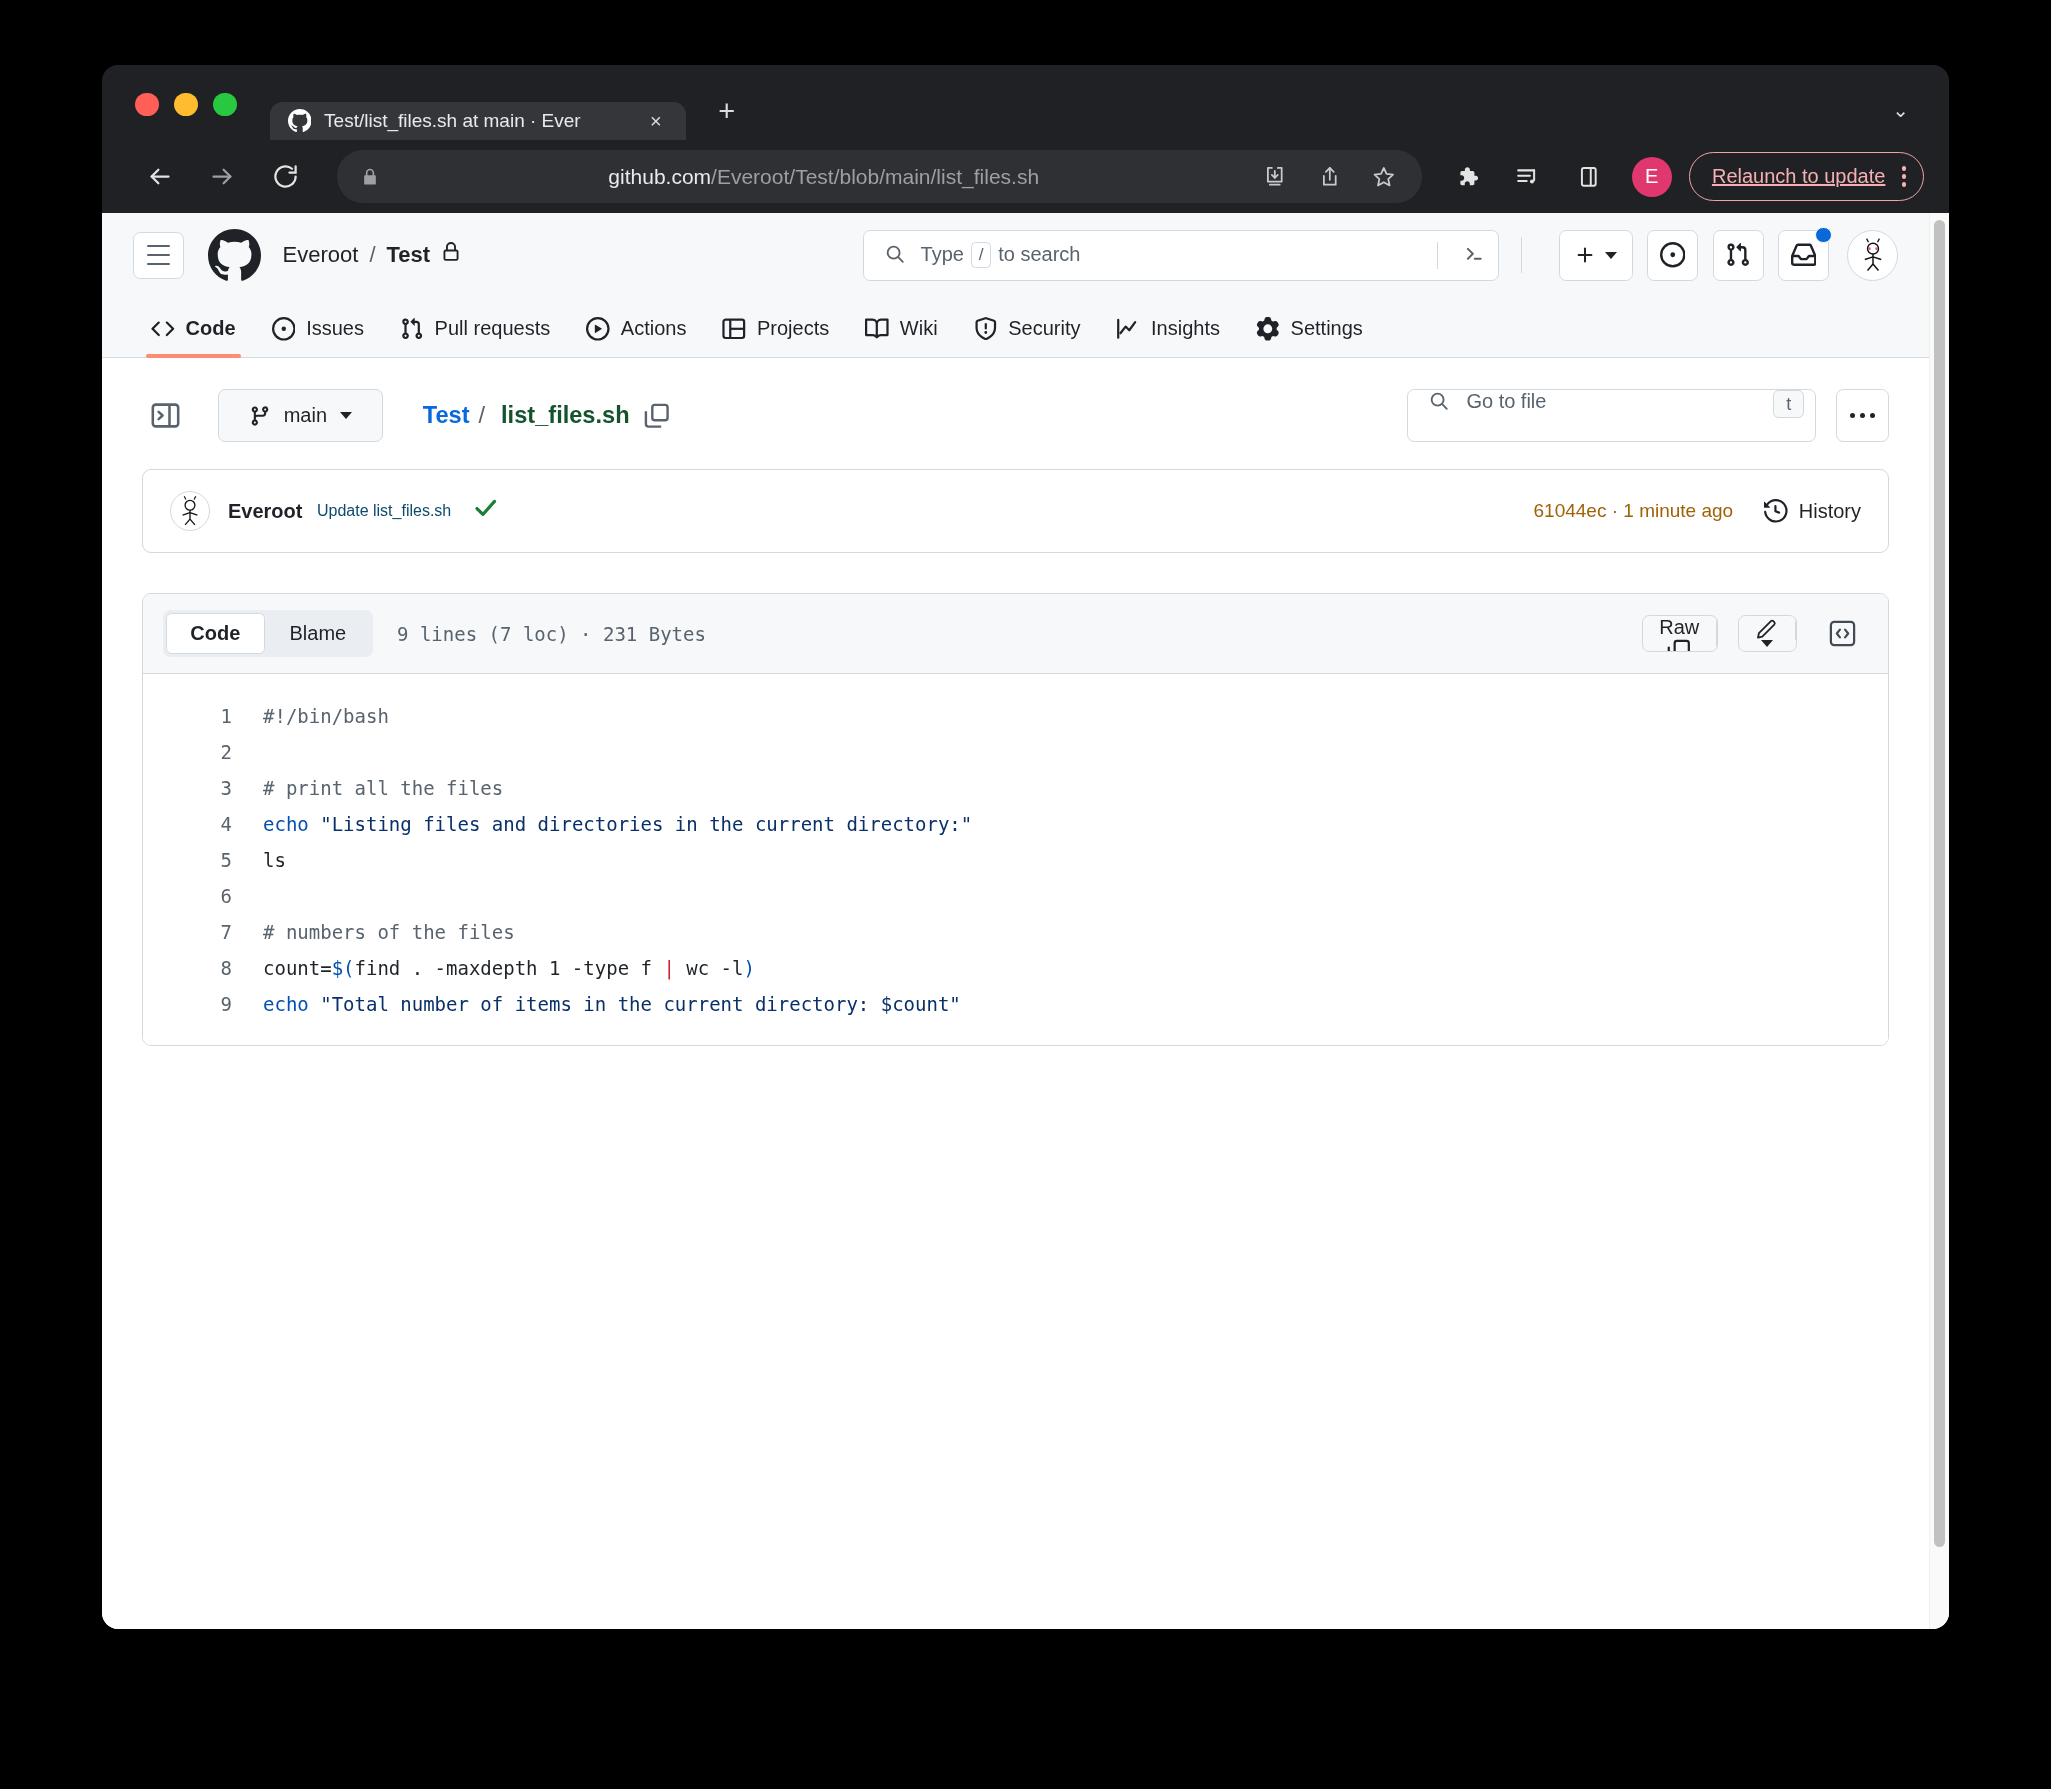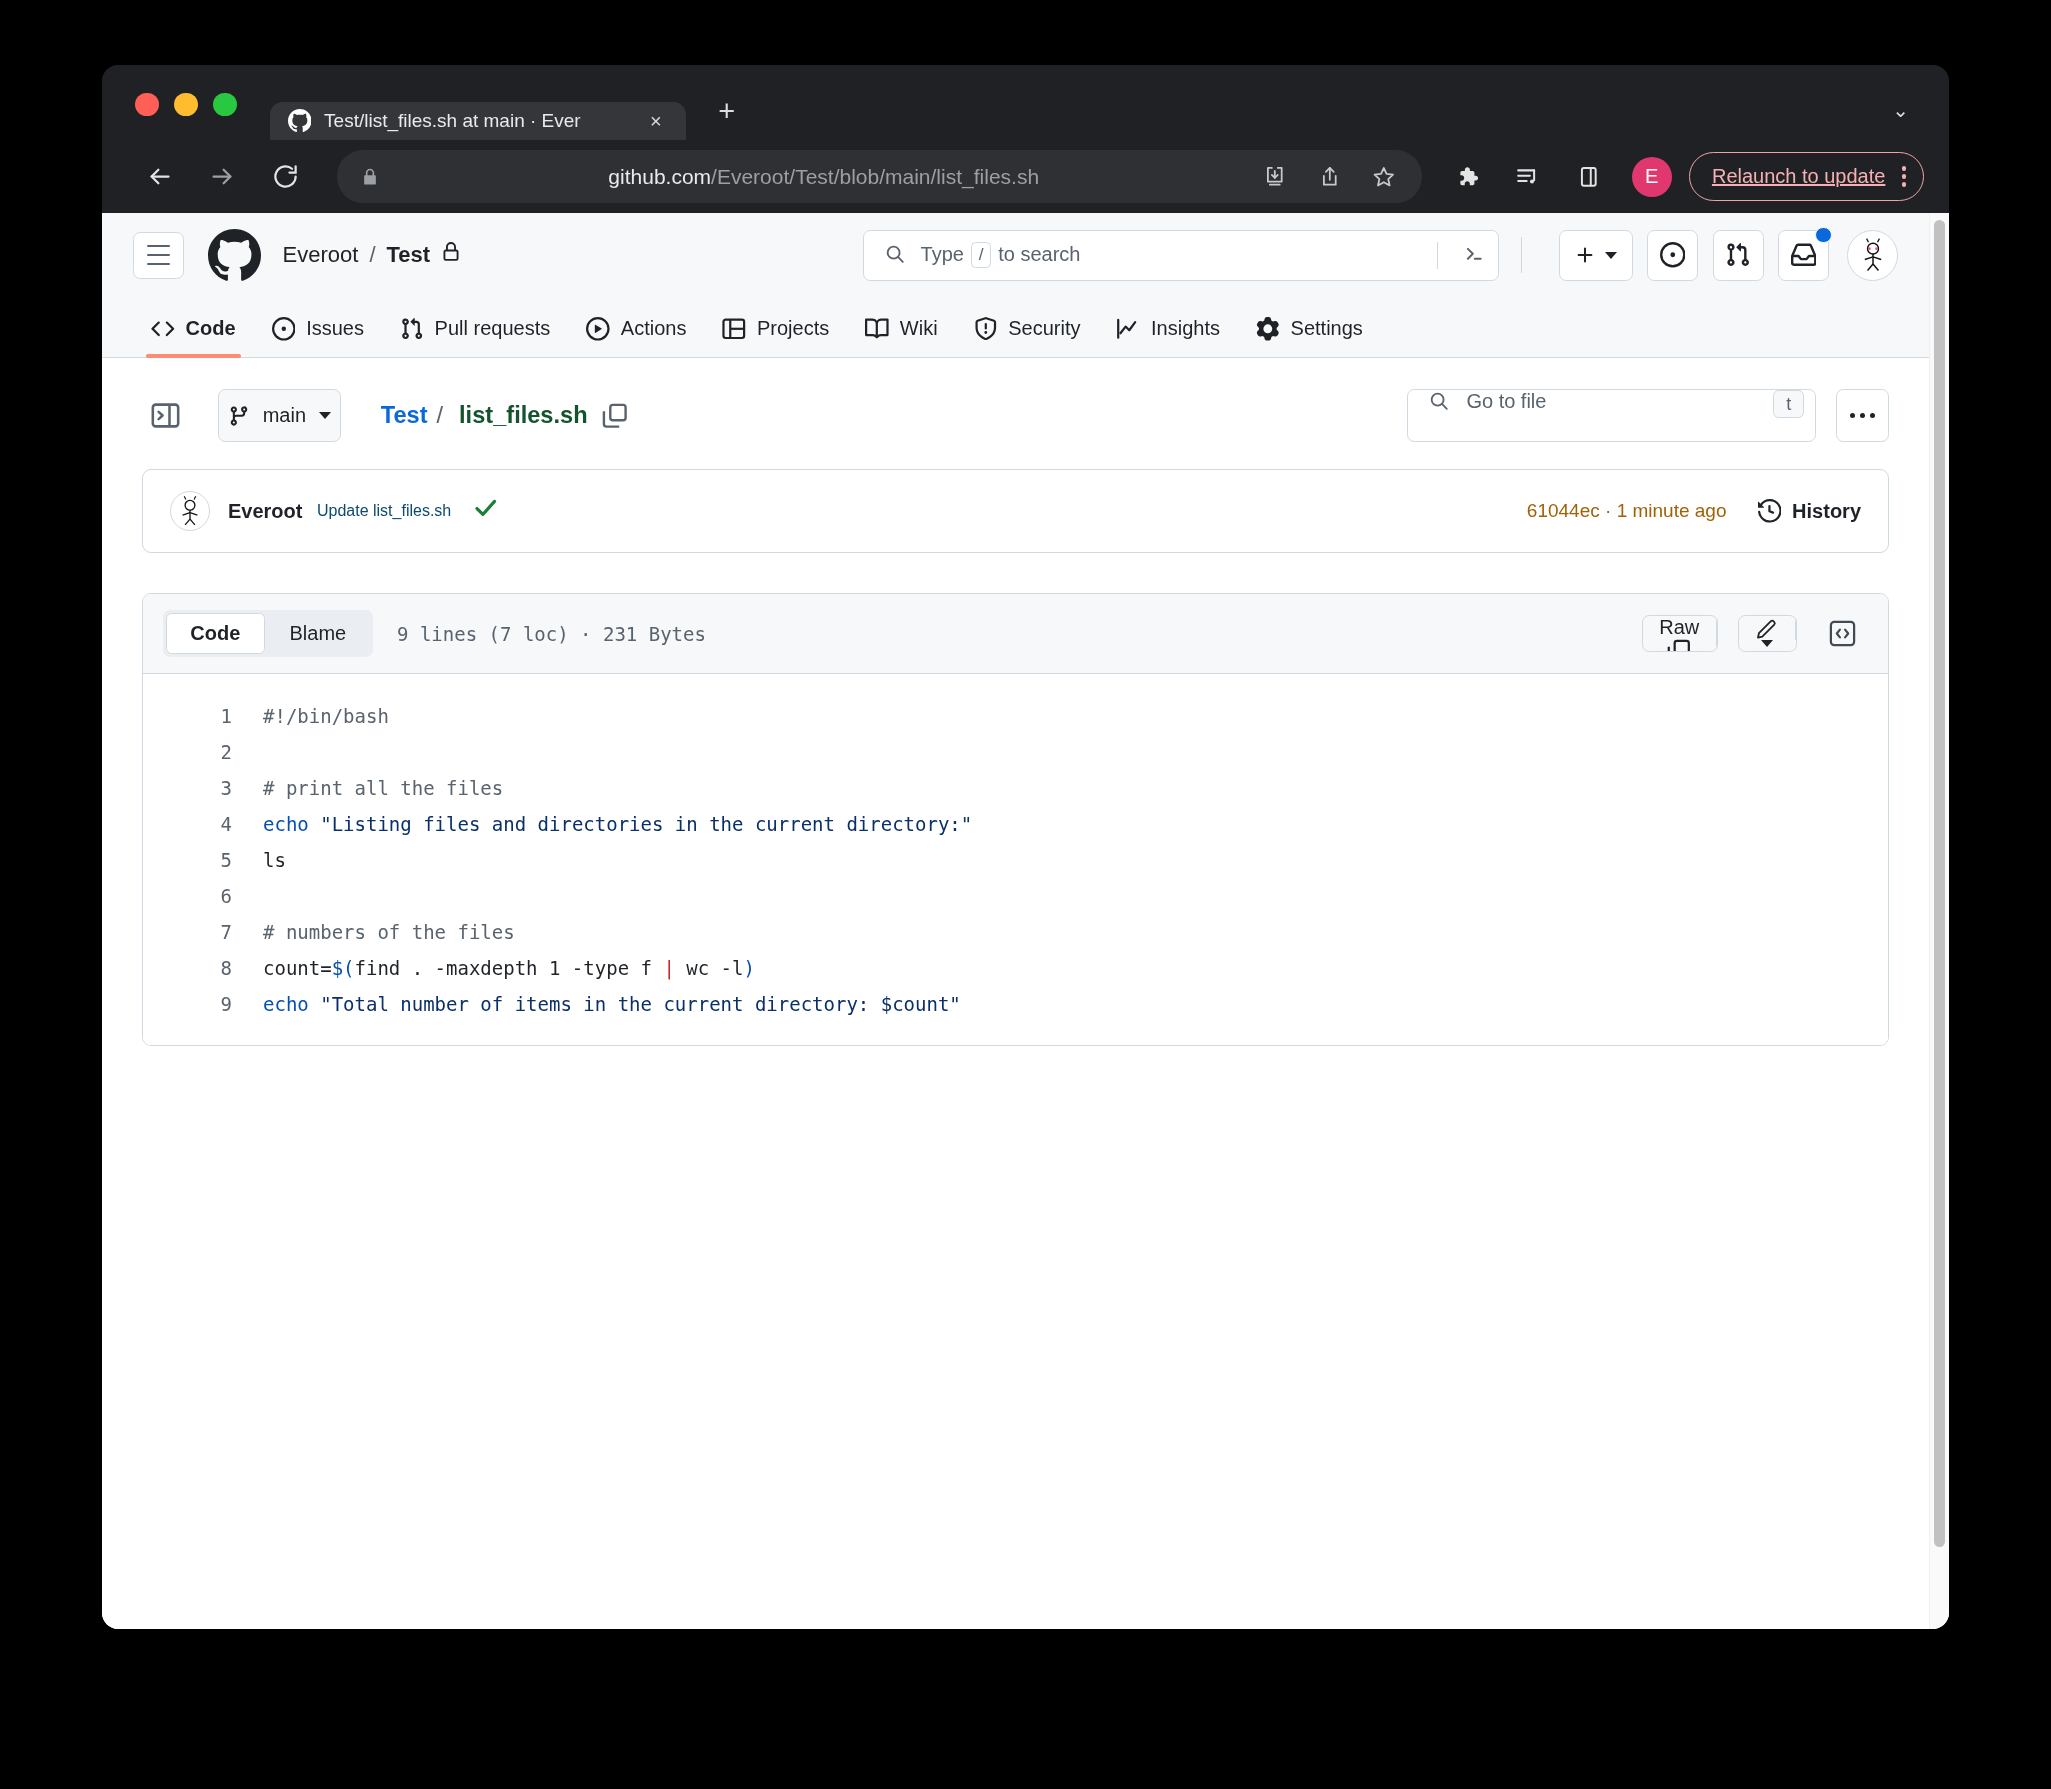--- a/index.html
+++ b/index.html
@@ -276,21 +276,21 @@
     display: flex; align-items: center; justify-content: center;
     color: #59636e;
   }
   .branch-btn {
     margin-left: 29px;
     height: 53px;
     background: #f6f8fa;
     border: 0.9px solid #d1d9e0;
     border-radius: 7.3px;
     display: flex; align-items: center; gap: 12.7px;
-    padding: 0 9px;
+    padding: 0 30px;
     font-size: 20px; color: #1f2328; font-weight: 500;
   }
   .caret {
     width: 0; height: 0;
     border-left: 6.4px solid transparent;
     border-right: 6.4px solid transparent;
     border-top: 7.3px solid #1f2328;
   }
   .path-crumb {
     margin-left: 40px;
@@ -338,21 +338,21 @@
     border: 0.9px solid #d1d9e0;
     display: flex; align-items: center; justify-content: center;
     overflow: hidden; background: #fff;
     margin-right: 18px;
   }
   .commit-author { font-size: 20px; font-weight: 700; color: #1f2328; margin-right: 14.5px; }
   .commit-msg { font-size: 16px; color: #0c4a6e; margin-right: 22px; }
   .check-mark { color: #1a7f37; font-size: 23.6px; }
   .commit-right { margin-left: auto; display: flex; align-items: center; gap: 31px; }
   .commit-sha { font-size: 19px; color: #a16207; }
-  .history-link { display: flex; align-items: center; gap: 11px; font-size: 20px; font-weight: 700; color: #1f2328; }
+  .history-link { display: flex; align-items: center; gap: 11px; font-size: 20px; font-weight: 400; color: #1f2328; }
 
   
   .file-card {
     border: 0.9px solid #d1d9e0;
     border-radius: 9px;
     overflow: hidden;
     background: #fff;
   }
   .file-toolbar {
     height: 80px;

